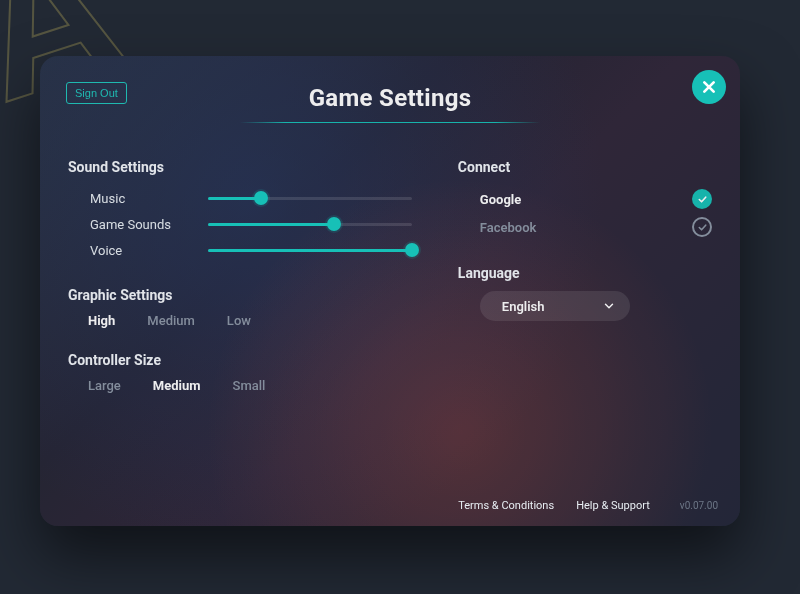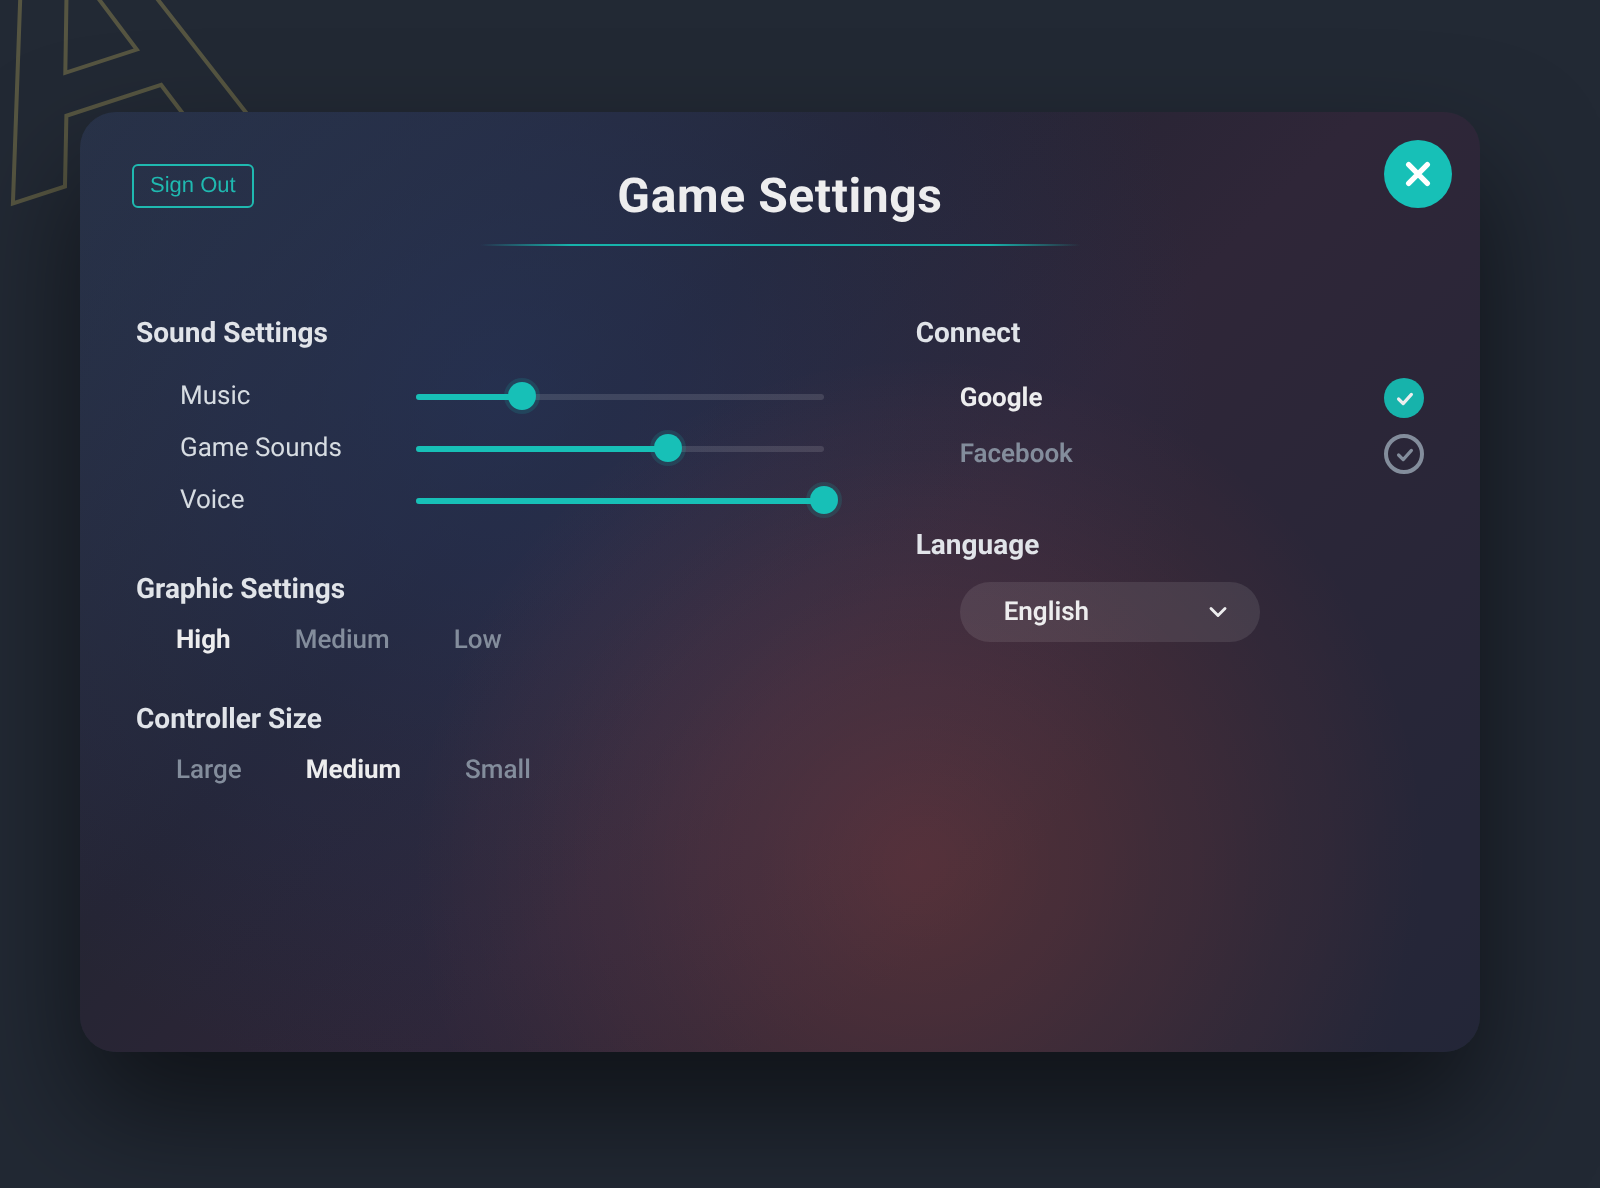--- a/index.html
+++ b/index.html
@@ -296,14 +296,19 @@
       <div class="lang-select">
         <span class="lang-value">English</span>
         <svg viewBox="0 0 24 24">
           <path d="M6 9 L12 15 L18 9" stroke="#fff" stroke-width="2.5" fill="none" stroke-linecap="round" stroke-linejoin="round"></path>
         </svg>
       </div>
 
     </div>
   </div>
 
+  <div class="footer">
+    <span class="footer-link">Terms &amp; Conditions</span>
+    <span class="footer-link">Help &amp; Support</span>
+    <span class="version">v0.07.00</span>
+  </div>
 
 </div>
 
 </body></html>

